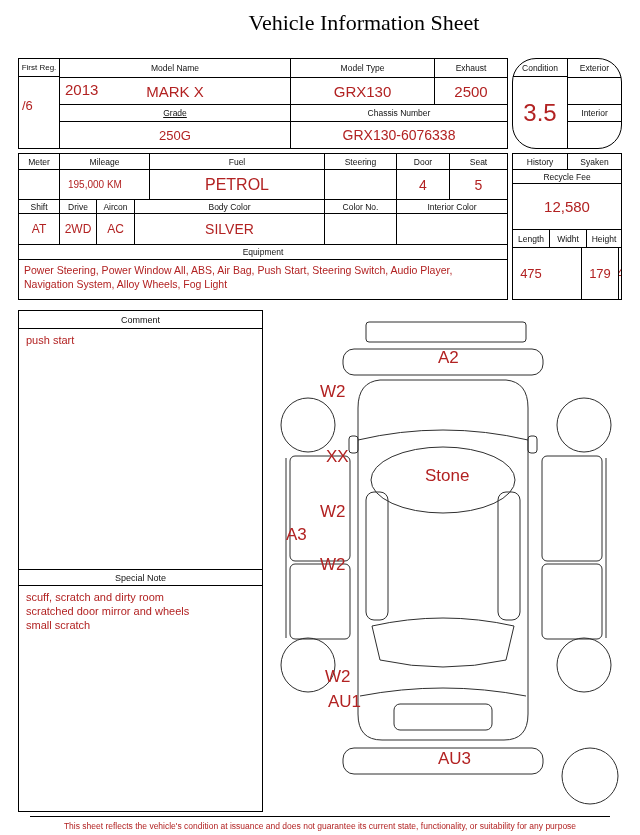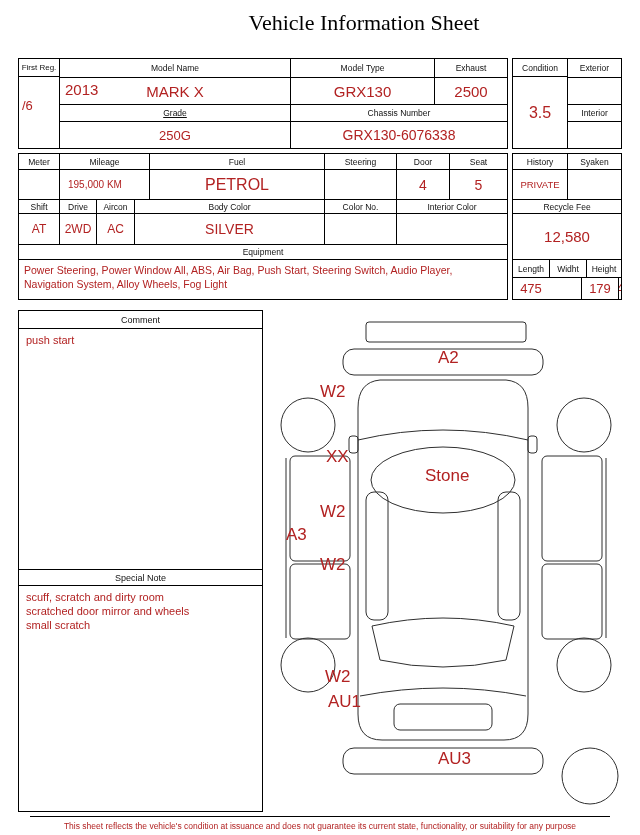--- a/index.html
+++ b/index.html
@@ -60,24 +60,24 @@
         <div class="hd" style="width:230px;text-decoration:underline;">Grade</div>
         <div class="hd bl" style="flex:1;">Chassis Number</div>
       </div>
       <div class="flexrow bt" style="flex:1;justify-content:space-between;">
         <div class="val" style="width:230px; font-size:13px;">250G</div>
         <div class="val bl" style="flex:1; font-size:14px;">GRX130-6076338</div>
       </div>
     </div>
   </div>
 
-  <div class="box flexrow" style="left:512px; top:58px; width:110px; height:91px;">
+  <div class="box flexrow" style="left:512px; top:58px; width:110px; height:91px;border-radius:24px;">
     <div class="flexcol" style="width:54px;">
       <div class="hd bb" style="height:18px;">Condition</div>
-      <div class="val" style="flex:1; font-size:16px;">3.5</div>
+      <div class="val" style="flex:1; font-size:24px;">3.5</div>
     </div>
     <div class="flexcol bl" style="flex:1;">
       <div class="hd" style="height:18px;">Exterior</div>
       <div class="bt" style="height:27px;"></div>
       <div class="hd bt" style="height:17px;">Interior</div>
       <div class="bt" style="flex:1;"></div>
     </div>
   </div>
 
   <div class="box flexcol" style="left:18px; top:153px; width:490px; height:147px;">
@@ -114,24 +114,20 @@
       <div class="val bl" style="flex:1;"></div>
     </div>
     <div class="hd bt" style="height:15px;">Equipment</div>
     <div class="bt red" style="flex:1; font-size:10.5px; line-height:1.35; padding:3px 5px;">Power Steering, Power Window All, ABS, Air Bag, Push Start, Steering Switch, Audio Player, Navigation System, Alloy Wheels, Fog Light</div>
   </div>
 
   <div class="box flexcol" style="left:512px; top:153px; width:110px; height:147px;">
     <div class="flexrow" style="height:15px;">
       <div class="hd" style="width:54px;">History</div>
       <div class="hd bl" style="flex:1;">Syaken</div>
-    </div>
-    <div class="flexrow bt" style="height:30px;">
-      <div class="val" style="width:54px; font-size:9.5px;">PRIVATE</div>
-      <div class="bl" style="flex:1;"></div>
     </div>
     <div class="hd bt" style="height:14px;">Recycle Fee</div>
     <div class="val bt" style="height:46px; font-size:15px;">12,580</div>
     <div class="flexrow bt" style="height:18px;">
       <div class="hd" style="width:36px;">Length</div>
       <div class="hd bl" style="width:37px;">Widht</div>
       <div class="hd bl" style="flex:1;">Height</div>
     </div>
     <div class="flexrow bt" style="flex:1;">
       <div class="val" style="width:36px; font-size:13px;">475</div>

